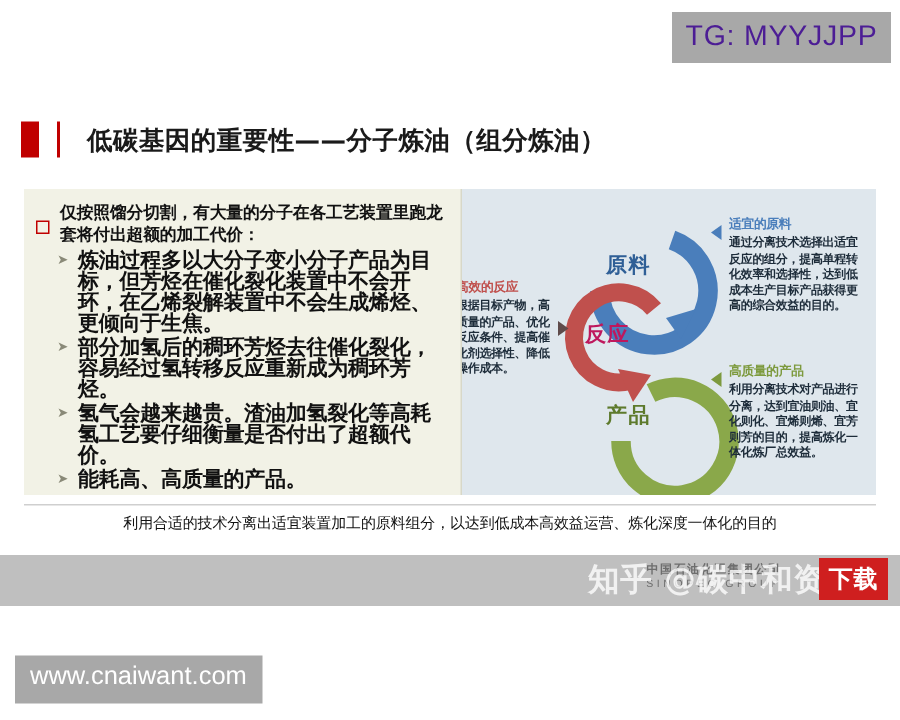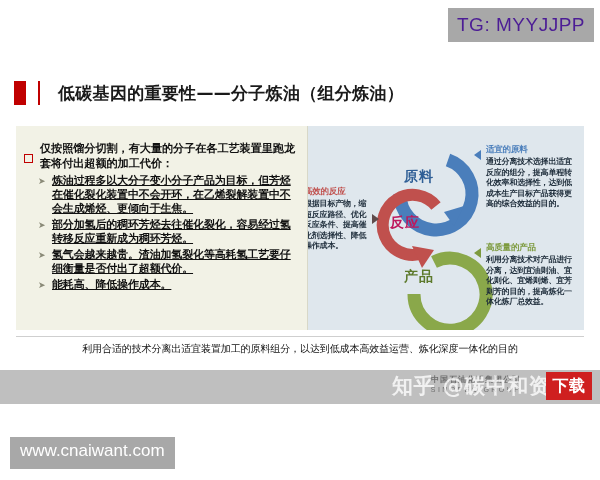--- a/index.html
+++ b/index.html
@@ -82,21 +82,20 @@
     background: #f2f2e6;
     box-sizing: border-box;
     padding: 8px 6px 4px 6px;
     overflow: hidden;
     border-right: 1px solid #d8d8c8;
   }
   .lv1 {
     display: flex;
     align-items: center;
     margin-bottom: 3px;
-    margin-top: 7px;
   }
   .bullet-sq {
     width: 7px;
     height: 7px;
     border: 1.6px solid #c00000;
     background: transparent;
     flex: none;
     margin: 4px 7px 0 2px;
   }
   .lv1-text {
@@ -117,26 +116,25 @@
   }
   .bullet-arrow {
     flex: none;
     color: #8a8a78;
     font-size: 9px;
     line-height: 14px;
     margin-right: 5px;
     width: 9px;
   }
   .lv2-text {
-    font-size: 11px;
+    font-size: 14px;
     line-height: 14px;
     font-weight: bold;
     color: #111111;
     letter-spacing: -0.15px;
-    text-decoration: underline;
   }
 
   
   .right-panel {
     position: relative;
     width: 276px;
     height: 100%;
     background: #dfe7ed;
     overflow: hidden;
   }
@@ -337,21 +335,21 @@
           <div class="lv2-text">部分加氢后的稠环芳烃去往催化裂化，容易经过氢转移反应重新成为稠环芳烃。</div>
         </div>
 
         <div class="lv2">
           <div class="bullet-arrow">➤</div>
           <div class="lv2-text">氢气会越来越贵。渣油加氢裂化等高耗氢工艺要仔细衡量是否付出了超额代价。</div>
         </div>
 
         <div class="lv2">
           <div class="bullet-arrow">➤</div>
-          <div class="lv2-text">能耗高、降低操作成本。</div>
+          <div class="lv2-text">能耗高、高质量的产品。</div>
         </div>
 
       </div>
     </div>
 
     <div class="right-panel">
 
       <svg class="diagram-svg" viewBox="0 0 276 204">
 
         <g>
@@ -372,21 +370,21 @@
       <div class="cyc-label cyc-raw">原料</div>
       <div class="cyc-label cyc-react">反应</div>
       <div class="cyc-label cyc-prod">产品</div>
 
       <div class="tri tri-left"></div>
       <div class="tri tri-rt"></div>
       <div class="tri tri-rb"></div>
 
       <div class="anno anno-left">
         <div class="anno-head">高效的反应</div>
-        <div class="anno-body">根据目标产物，缩短反应路径、优化反应条件、提高催化剂选择性、降低操作成本。</div>
+        <div class="anno-body">根据目标产物，高质量的产品、优化反应条件、提高催化剂选择性、降低操作成本。</div>
       </div>
 
       <div class="anno anno-right-top">
         <div class="anno-head">适宜的原料</div>
         <div class="anno-body">通过分离技术选择出适宜反应的组分，提高单程转化效率和选择性，达到低成本生产目标产品获得更高的综合效益的目的。</div>
       </div>
 
       <div class="anno anno-right-bot">
         <div class="anno-head">高质量的产品</div>
         <div class="anno-body">利用分离技术对产品进行分离，达到宜油则油、宜化则化、宜烯则烯、宜芳则芳的目的，提高炼化一体化炼厂总效益。</div>

